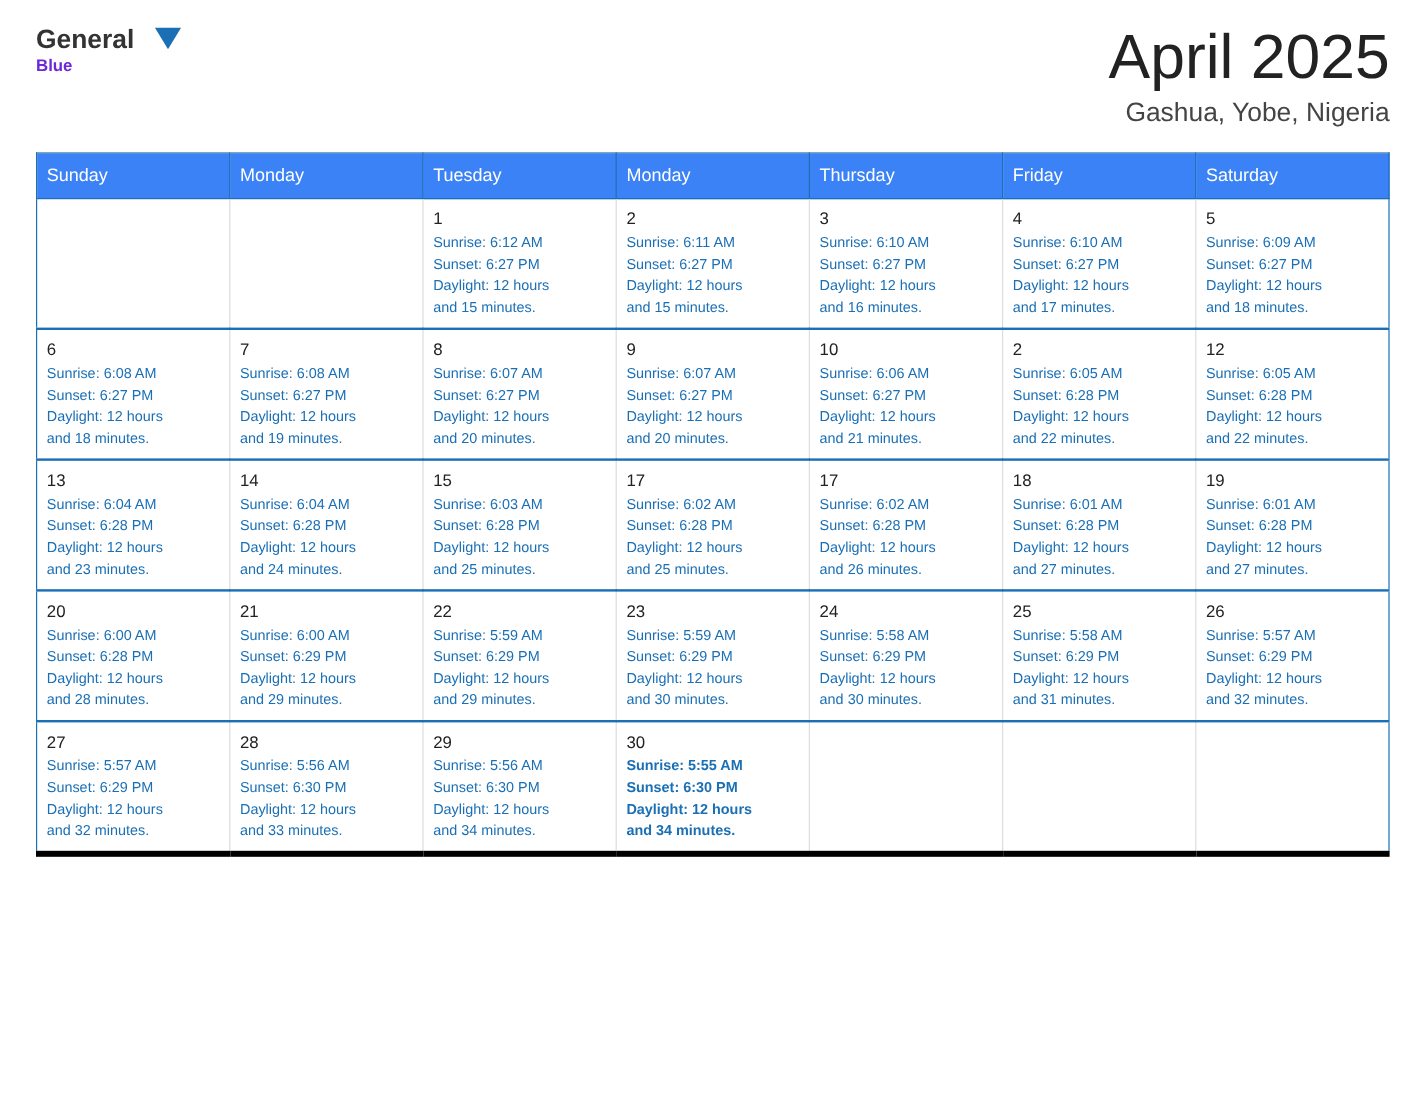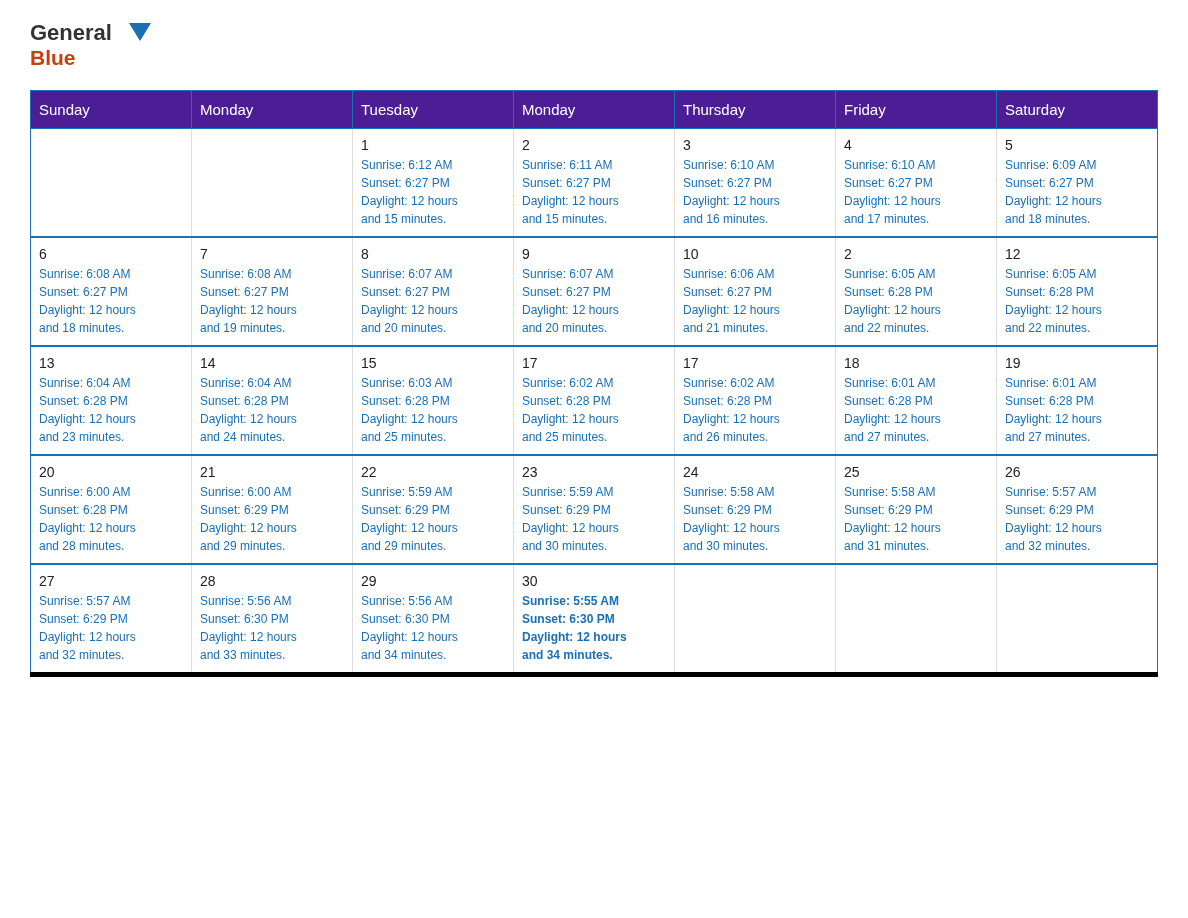--- a/index.html
+++ b/index.html
@@ -38,21 +38,21 @@
     .location-title {
       font-size: 22px;
       color: #444;
       margin-top: 4px;
     }
     table {
       width: 100%;
       border-collapse: collapse;
     }
     thead tr {
-      background-color: #4c1d95;
+      background-color: #3b82f6;
       color: #fff;
     }
     thead th {
       padding: 10px 8px;
       font-size: 15px;
       font-weight: normal;
       text-align: left;
       border: 1px solid #1a6fb5;
     }
     tbody tr {
@@ -93,22 +93,26 @@
   <div class="logo">
     <div class="logo-line">
       <span style="font-size:22px;font-weight:bold;color:#333;">General</span>
       <span style="display:inline-block;margin-left:1px;margin-top:2px;">
         <svg width="22" height="18" viewBox="0 0 22 18">
           <polygon points="0,0 22,0 11,18" fill="#1a6fb5"></polygon>
         </svg>
       </span>
     </div>
     <div>
-      <span style="font-size:21px;font-weight:bold;color:#c2410c;">Blue</span>
+      <span style="font-size:14px;font-weight:bold;color:#6d28d9;">Blue</span>
     </div>
+  </div>
+  <div class="title-block">
+    <div class="month-title">April 2025</div>
+    <div class="location-title">Gashua, Yobe, Nigeria</div>
   </div>
 </div>
 
 <table>
   <thead>
     <tr>
       <th>Sunday</th>
       <th>Monday</th>
       <th>Tuesday</th>
       <th>Monday</th>

